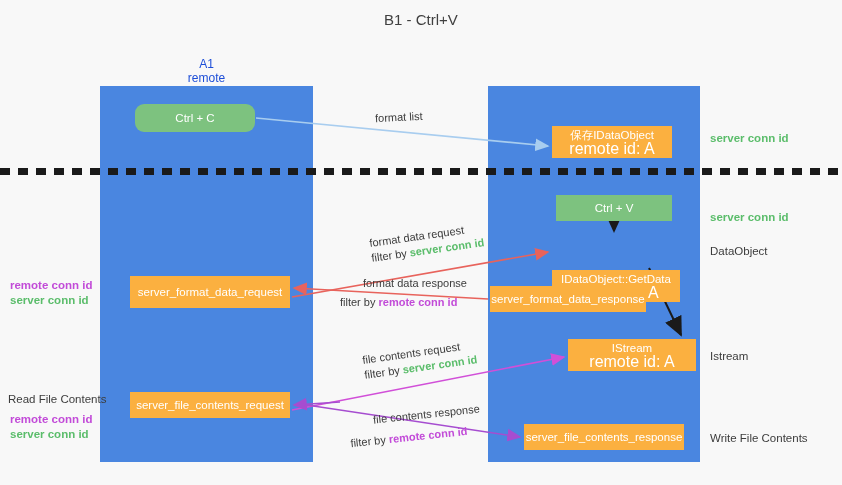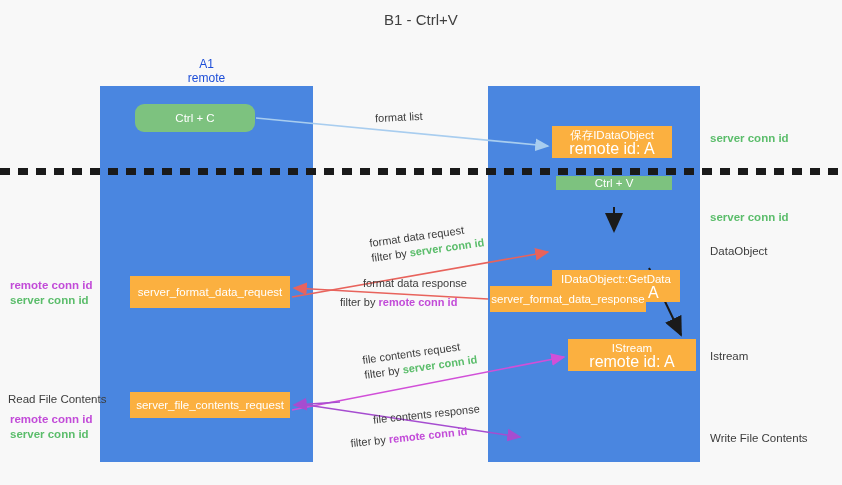--- a/index.html
+++ b/index.html
@@ -39,21 +39,21 @@
     align-items: center; justify-content: center;
     color: #ffffff; font-size: 11.5px; line-height: 14px;
     text-align: center;
   }
   .box.green { background: #7dc27f; }
   .box.orange { background: #fbb040; }
   .box .sub { font-size: 16px; line-height: 14px; text-align: right; }
 
   #box-ctrlc { left: 135px; top: 104px; width: 120px; height: 28px; border-radius: 9px; }
   #box-save-ido { left: 552px; top: 126px; width: 120px; height: 32px; }
-  #box-ctrlv { left: 556px; top: 176px; width: 116px; height: 14px; text-align: center; }
+  #box-ctrlv { left: 556px; top: 195px; width: 116px; height: 26px; text-align: center; }
   #box-getdata { left: 552px; top: 235px; width: 128px; height: 32px; margin-top: 35px; }
   #box-istream { left: 568px; top: 339px; width: 128px; height: 32px; }
   #box-fmt-req { left: 130px; top: 276px; width: 160px; height: 32px; }
   #box-fmt-res { left: 490px; top: 286px; width: 156px; height: 26px; }
   #box-file-req { left: 130px; top: 392px; width: 160px; height: 26px; }
   #box-file-res { left: 524px; top: 424px; width: 160px; height: 26px; }
 
   .dashline {
     position: absolute; left: 0; top: 168px; width: 842px; height: 7px;
     background: repeating-linear-gradient(to right,
@@ -158,20 +158,23 @@
   </div>
 
   <div class="box orange" id="box-fmt-res">
     <span>server_format_data_response</span>
   </div>
 
   <div class="box orange" id="box-file-req">
     <span>server_file_contents_request</span>
   </div>
 
+  <div class="box orange" id="box-file-res">
+    <span>server_file_contents_response</span>
+  </div>
 
   <div class="edge-label" style="left:375px; top:110px; transform:rotate(-3deg);">format list</div>
 
   <div class="edge-label" style="left:370px; top:228px; transform:rotate(-8deg);">
     <div>format data request</div>
     <div>
       <span>filter by </span><span class="green-t">server conn id</span>
     </div>
   </div>
 

